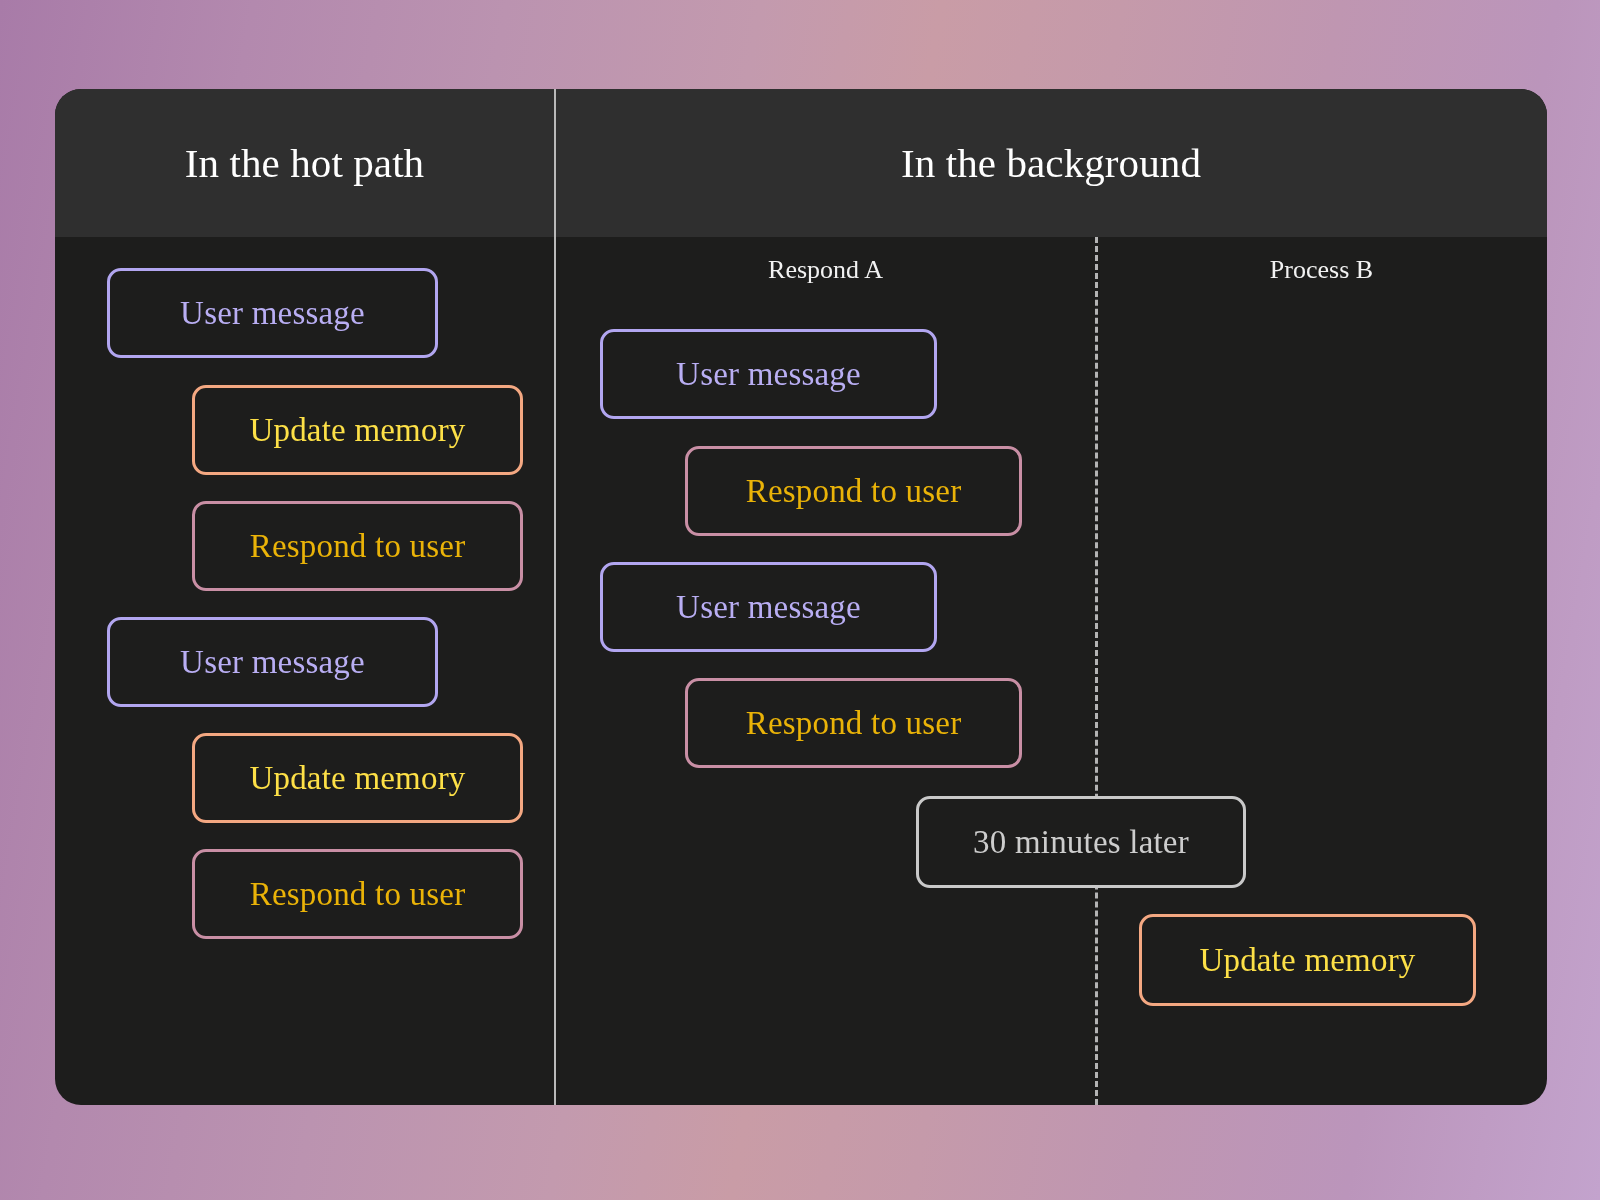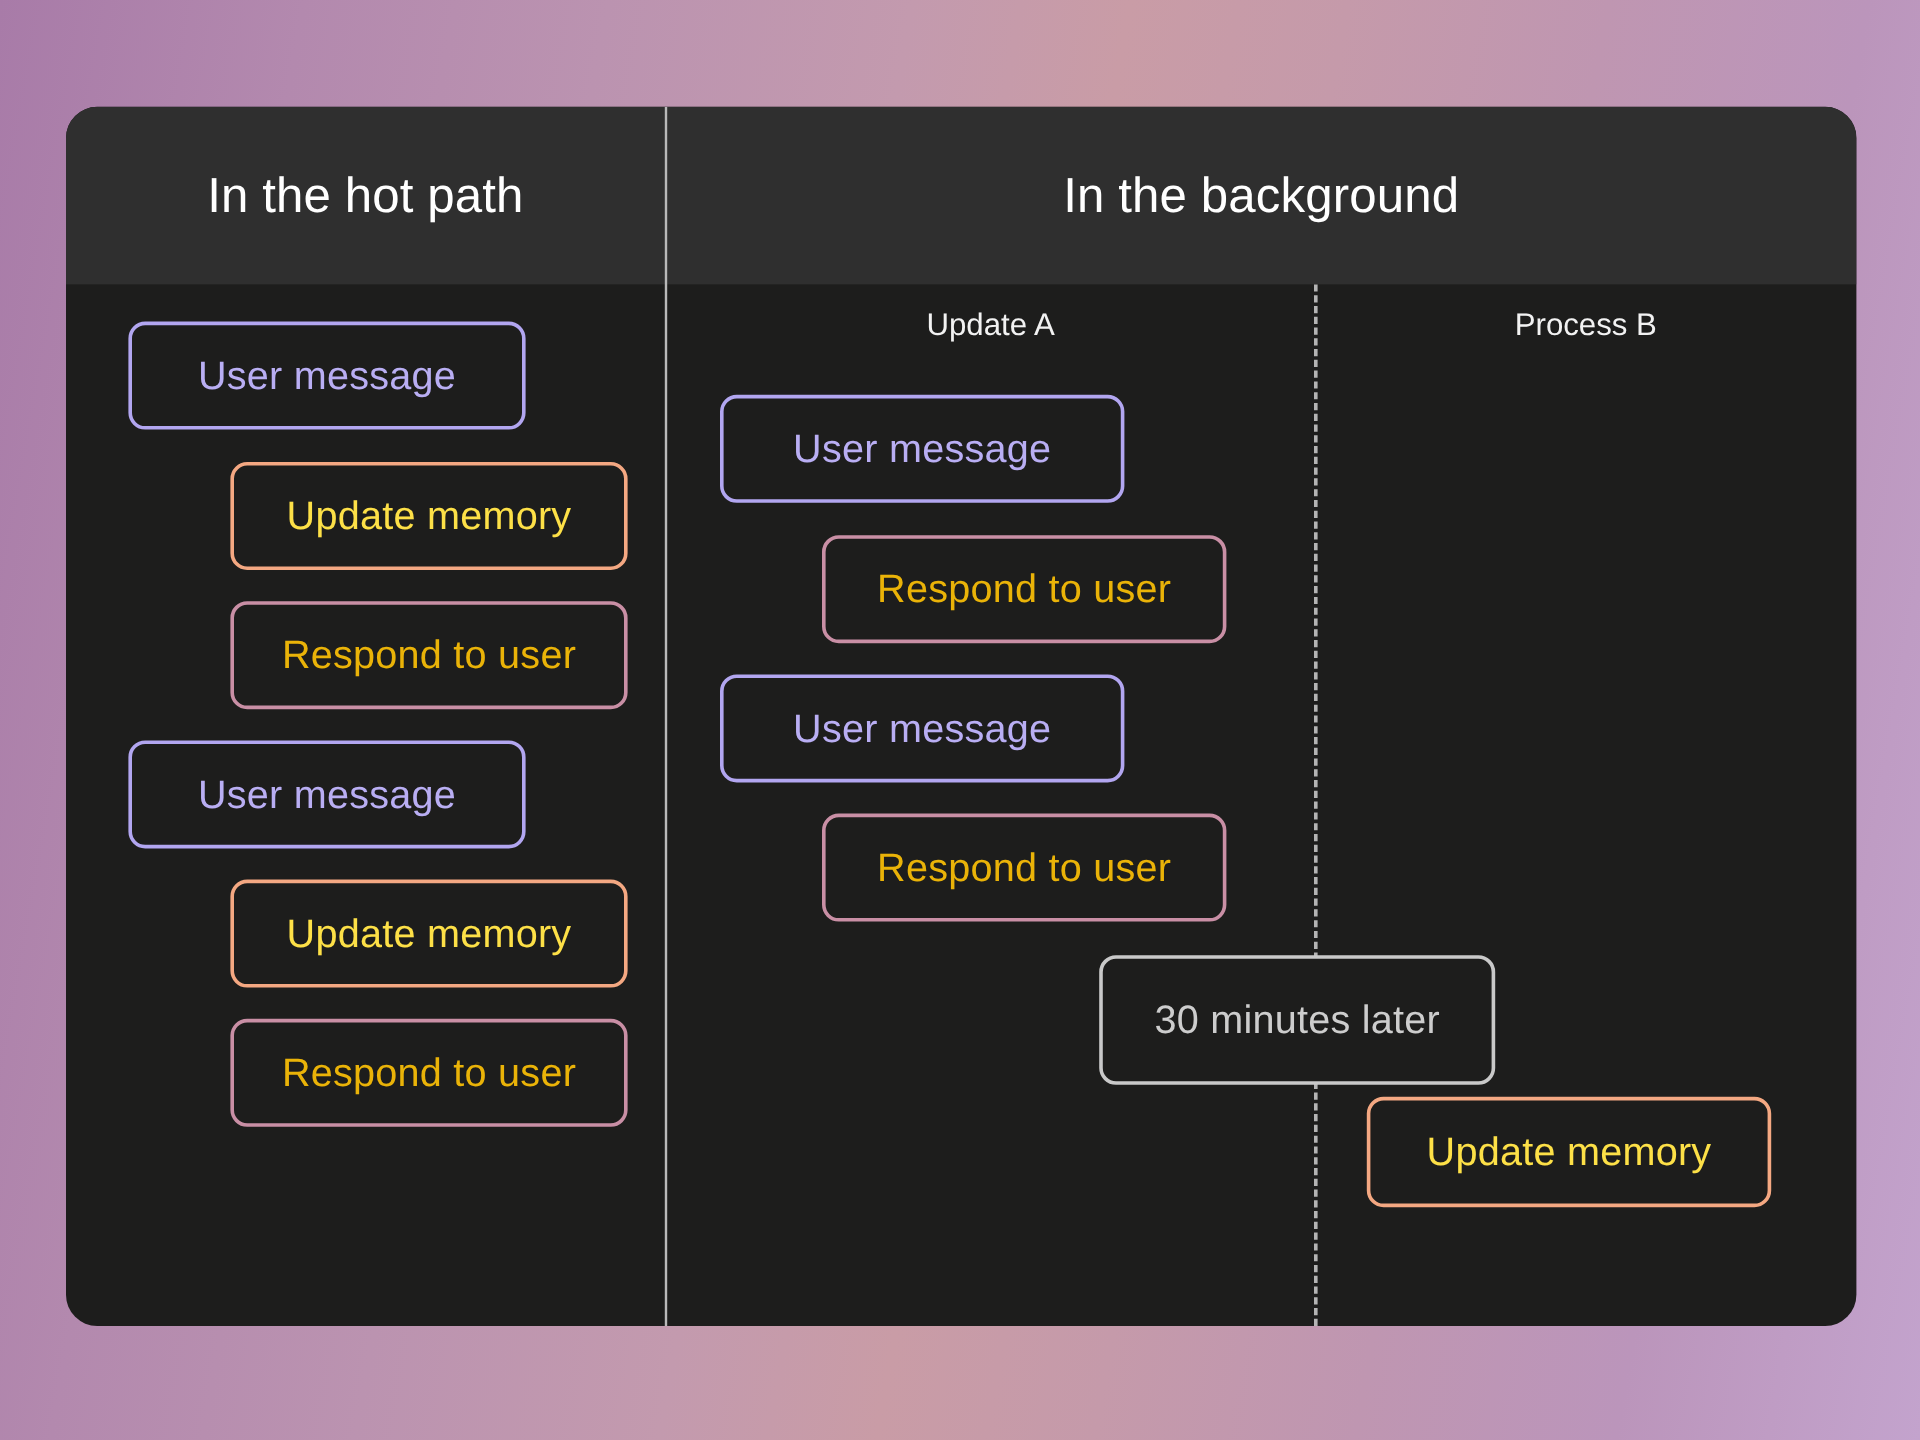--- a/index.html
+++ b/index.html
@@ -31,20 +31,21 @@
   
   .card {
     position: absolute;
     left: 55px;
     top: 89px;
     width: 1492px;
     height: 1016px;
     border-radius: 26px;
     overflow: hidden;
     background: #1d1d1c;
+    font-family: Liberation Serif, serif;
   }
 
   
   .header-band {
     position: absolute;
     left: 0;
     top: 0;
     width: 100%;
     height: 148px;
     background: #2f2f2f;
@@ -132,40 +133,40 @@
 
     <div class="header-band"></div>
 
     <div class="header-title left">In the hot path</div>
 
     <div class="header-title right">In the background</div>
 
     <div class="panel-divider"></div>
     <div class="process-divider"></div>
 
-    <div class="sub-header a">Update A</div>
+    <div class="sub-header a">Respond A</div>
 
     <div class="sub-header b">Process B</div>
 
     <div class="layer">
       <div class="pill user" style="left:36px;  top:179px; width:331px; height:90px;">User message</div>
       <div class="pill memory" style="left:121px; top:296px; width:331px; height:90px;">Update memory</div>
       <div class="pill respond" style="left:121px; top:412px; width:331px; height:90px;">Respond to user</div>
       <div class="pill user" style="left:36px;  top:528px; width:331px; height:90px;">User message</div>
       <div class="pill memory" style="left:121px; top:644px; width:331px; height:90px;">Update memory</div>
       <div class="pill respond" style="left:121px; top:760px; width:331px; height:90px;">Respond to user</div>
     </div>
 
     <div class="layer">
       <div class="pill user" style="left:529px; top:240px; width:337px; height:90px;">User message</div>
       <div class="pill respond" style="left:614px; top:357px; width:337px; height:90px;">Respond to user</div>
       <div class="pill user" style="left:529px; top:473px; width:337px; height:90px;">User message</div>
       <div class="pill respond" style="left:614px; top:589px; width:337px; height:90px;">Respond to user</div>
     </div>
 
-    <div class="pill time" style="left:845px; top:707px; width:330px; height:108px;">30 minutes later</div>
+    <div class="pill time" style="left:845px; top:707px; width:330px; height:92px;">30 minutes later</div>
 
     <div class="layer">
       <div class="pill memory" style="left:1068px; top:825px; width:337px; height:92px;">Update memory</div>
     </div>
 
   </div>
 </div>
 
 </body></html>

